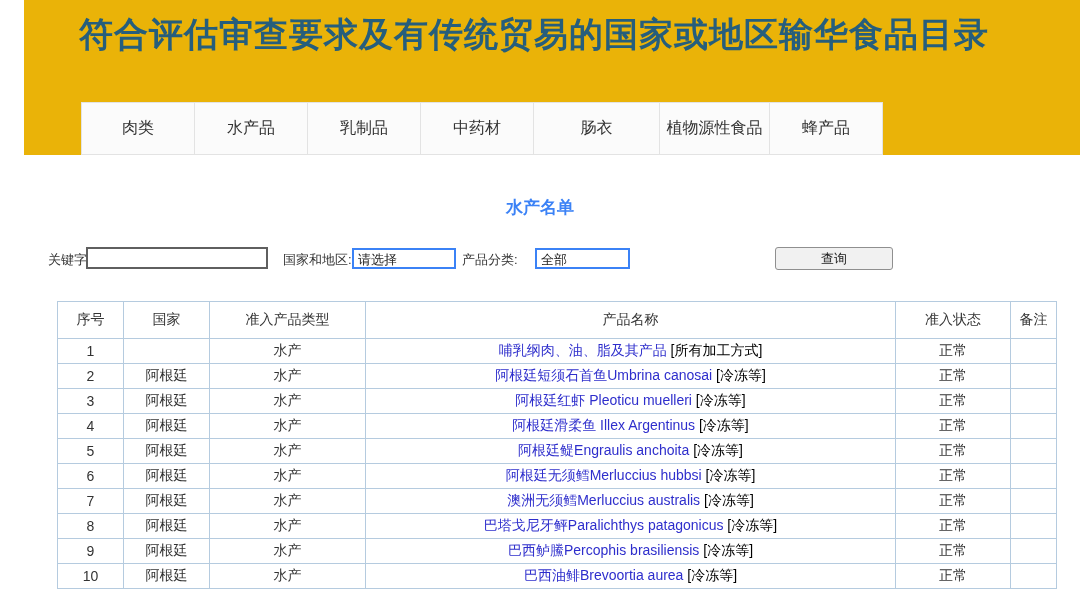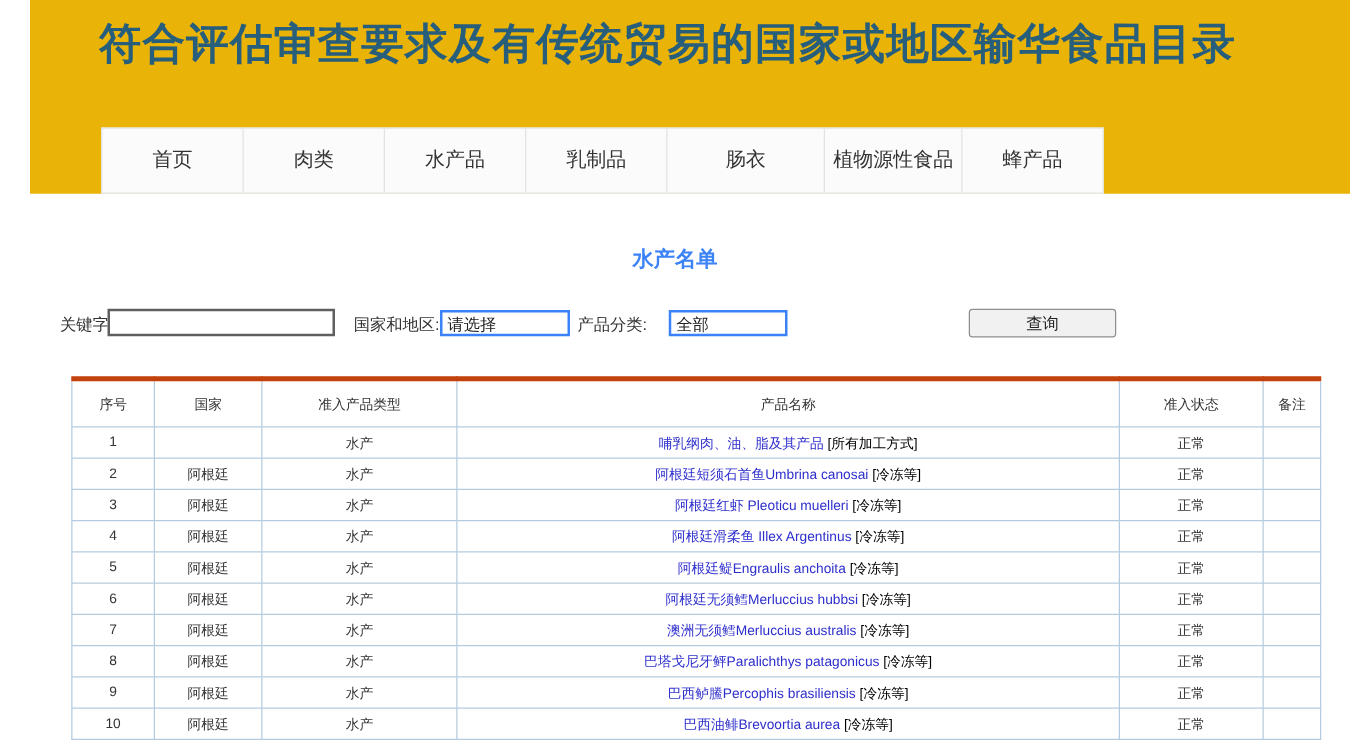--- a/index.html
+++ b/index.html
@@ -32,39 +32,39 @@
   .sel-country{left:352px;width:104px;}
   .lbl-cat{left:462px;}
   .sel-cat{left:535px;width:95px;}
   .query-btn{position:absolute;left:775px;top:0;width:118px;height:23px;
         background:#f1f1f1;border:1px solid #8f8f8f;border-radius:3px;
         font-size:13px;color:#222;font-family:inherit;cursor:pointer;}
   
   .summary{position:absolute;top:276px;left:48px;font-size:13px;color:#3da23d;}
   
   .data-table{position:absolute;top:301px;left:57px;width:999px;border-collapse:collapse;
-        table-layout:fixed;font-size:11px;color:#333;border-top:4px solid #c2410c;padding-left:11px;}
+        table-layout:fixed;font-size:14px;color:#333;border-top:1px solid #c2410c;padding-left:11px;}
   .data-table th,.data-table td{border:1px solid #b5cbdf;text-align:center;
         overflow:hidden;white-space:nowrap;padding:0 2px;}
   .data-table th{height:36px;font-weight:400;background:#ffffff;}
   .data-table td{height:24px;}
   a.product-link{color:#2e2ecc;text-decoration:none;cursor:pointer;}
   .product-suffix{color:#000000;}
 </style>
 </head>
 <body>
 
 <div class="page">
   <div class="top-band">
     <h1 class="page-title">符合评估审查要求及有传统贸易的国家或地区输华食品目录</h1>
     <nav class="main-nav" id="main-nav">
-        <div class="nav-item" style="width: 113px;">首页</div>
         <div class="nav-item" style="width: 113px;">肉类</div>
         <div class="nav-item" style="width: 113px;">水产品</div>
         <div class="nav-item" style="width: 113px;">乳制品</div>
+        <div class="nav-item" style="width: 113px;">中药材</div>
         <div class="nav-item" style="width: 126px;">肠衣</div>
         <div class="nav-item" style="width: 110px;">植物源性食品</div>
         <div class="nav-item" style="width: 112px;">蜂产品</div>
       </nav>
   </div>
 
   <h2 class="section-title">水产名单</h2>
 
   <div class="search-bar">
     <span class="lbl lbl-kw">关键字:</span>

